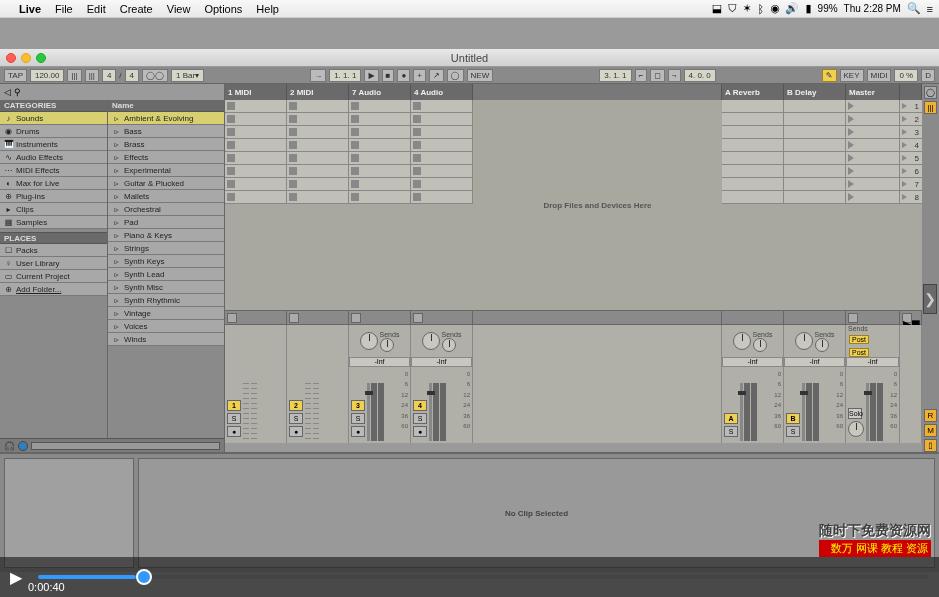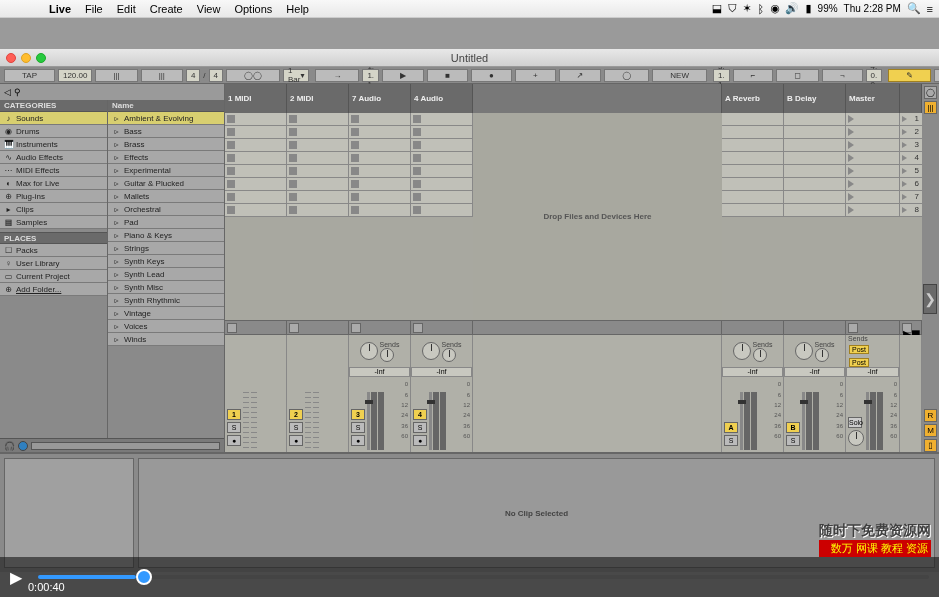--- a/index.html
+++ b/index.html
@@ -2,37 +2,37 @@
 <html><head>
 <meta charset="utf-8">
 <style>
 * { margin: 0; padding: 0; box-sizing: border-box; font-family: Helvetica, Arial, sans-serif; }
 body { width: 939px; height: 597px; background: #9a9a9a; overflow: hidden; position: relative; }
 
 
 .menubar { height: 18px; background: linear-gradient(#f8f8f8, #e8e8e8); display: flex; align-items: center; font-size: 11px; padding: 0 6px; border-bottom: 1px solid #ccc; }
 .menubar .apple { margin-right: 6px; }
 .menubar .item { padding: 0 7px; cursor: default; }
-.menubar .item.bold { font-weight: bold; margin-left: 30px; }
+.menubar .item.bold { font-weight: bold; }
 .menubar .spacer { flex: 1; }
 .menubar .right { display: flex; align-items: center; gap: 6px; font-size: 10px; }
 .menubar .icon-s { font-size: 11px; }
 
 
 .titlebar { height: 18px; background: linear-gradient(#e8e8e8, #d0d0d0); display: flex; align-items: center; justify-content: center; position: relative; font-size: 11px; color: #444; border-bottom: 1px solid #999; margin-top: 31px; }
 .traffic { position: absolute; left: 6px; display: flex; gap: 5px; }
 .traffic span { width: 10px; height: 10px; border-radius: 50%; display: inline-block; }
 .traffic .r { background: #ff5f56; border: 1px solid #e0443e; }
 .traffic .y { background: #ffbd2e; border: 1px solid #dea123; }
 .traffic .g { background: #27c93f; border: 1px solid #1aab29; }
 .hcmusic { position: absolute; right: 6px; font-size: 10px; color: #888; opacity: 0.5; }
 
 
 .topbar { height: 17px; background: #8a8a8a; display: flex; align-items: center; padding: 0 4px; gap: 3px; border-bottom: 1px solid #666; }
-.tb-btn { height: 13px; background: #bbb; border: 1px solid #777; font-size: 8px; display: flex; align-items: center; justify-content: center; padding: 0 17px; color: #333; }
+.tb-btn { height: 13px; background: #bbb; border: 1px solid #777; font-size: 8px; display: flex; align-items: center; justify-content: center; padding: 0 3px; color: #333; }
 .tb-field { height: 13px; background: #d5d5c8; border: 1px solid #777; font-size: 8px; display: flex; align-items: center; padding: 0 4px; color: #333; }
 .tb-gap { flex: 1; }
 .tb-yellow { background: #f0d050 !important; border: 1px solid #a08020; }
 
 
 .main { display: flex; height: 368px; background: #9a9a9a; }
 
 
 .browser { width: 225px; background: #9a9a9a; display: flex; flex-direction: column; border-right: 1px solid #666; }
 .search-row { height: 16px; display: flex; align-items: center; padding: 2px 4px; gap: 3px; }
@@ -43,21 +43,21 @@
 .col-hdr { height: 12px; background: #6a6a6a; color: #ddd; font-size: 8px; font-weight: bold; padding: 1px 4px; border-bottom: 1px solid #555; }
 .browse-item { height: 13px; font-size: 8px; padding: 1px 4px; display: flex; align-items: center; gap: 3px; color: #222; border-bottom: 1px solid #7a7a7a; cursor: default; background: #a8a8a8; }
 .browse-item.sel { background: #d8cf70; }
 .browse-item .bi-ico { width: 9px; font-size: 8px; text-align: center; }
 .places-hdr { height: 12px; background: #6a6a6a; color: #ddd; font-size: 8px; font-weight: bold; padding: 1px 4px; border-top: 1px solid #555; border-bottom: 1px solid #555; margin-top: 3px; }
 .browser-foot { height: 14px; background: #7a7a7a; display: flex; align-items: center; padding: 0 4px; gap: 3px; border-top: 1px solid #555; }
 .bf-circle { width: 10px; height: 10px; border: 1px solid #444; border-radius: 50%; background: #3080c0; }
 
 
 .session { flex: 1; display: flex; flex-direction: column; background: #9a9a9a; }
-.track-headers { height: 29px; display: flex; background: #6a6a6a; }
+.track-headers { height: 16px; display: flex; background: #6a6a6a; }
 .track-hdr { border-right: 1px solid #555; font-size: 8px; color: #eee; padding: 1px 3px; font-weight: bold; display: flex; align-items: center; }
 .track-hdr.tw { width: 62px; }
 .track-hdr.drop { flex: 1; background: #787878; }
 .track-hdr.send { width: 62px; }
 .track-hdr.master { width: 54px; }
 .track-hdr.scene { width: 22px; }
 
 .clip-grid { height: 210px; display: flex; background: #a8a8a0; }
 .clip-col { display: flex; flex-direction: column; }
 .clip-col.tw { width: 62px; }

